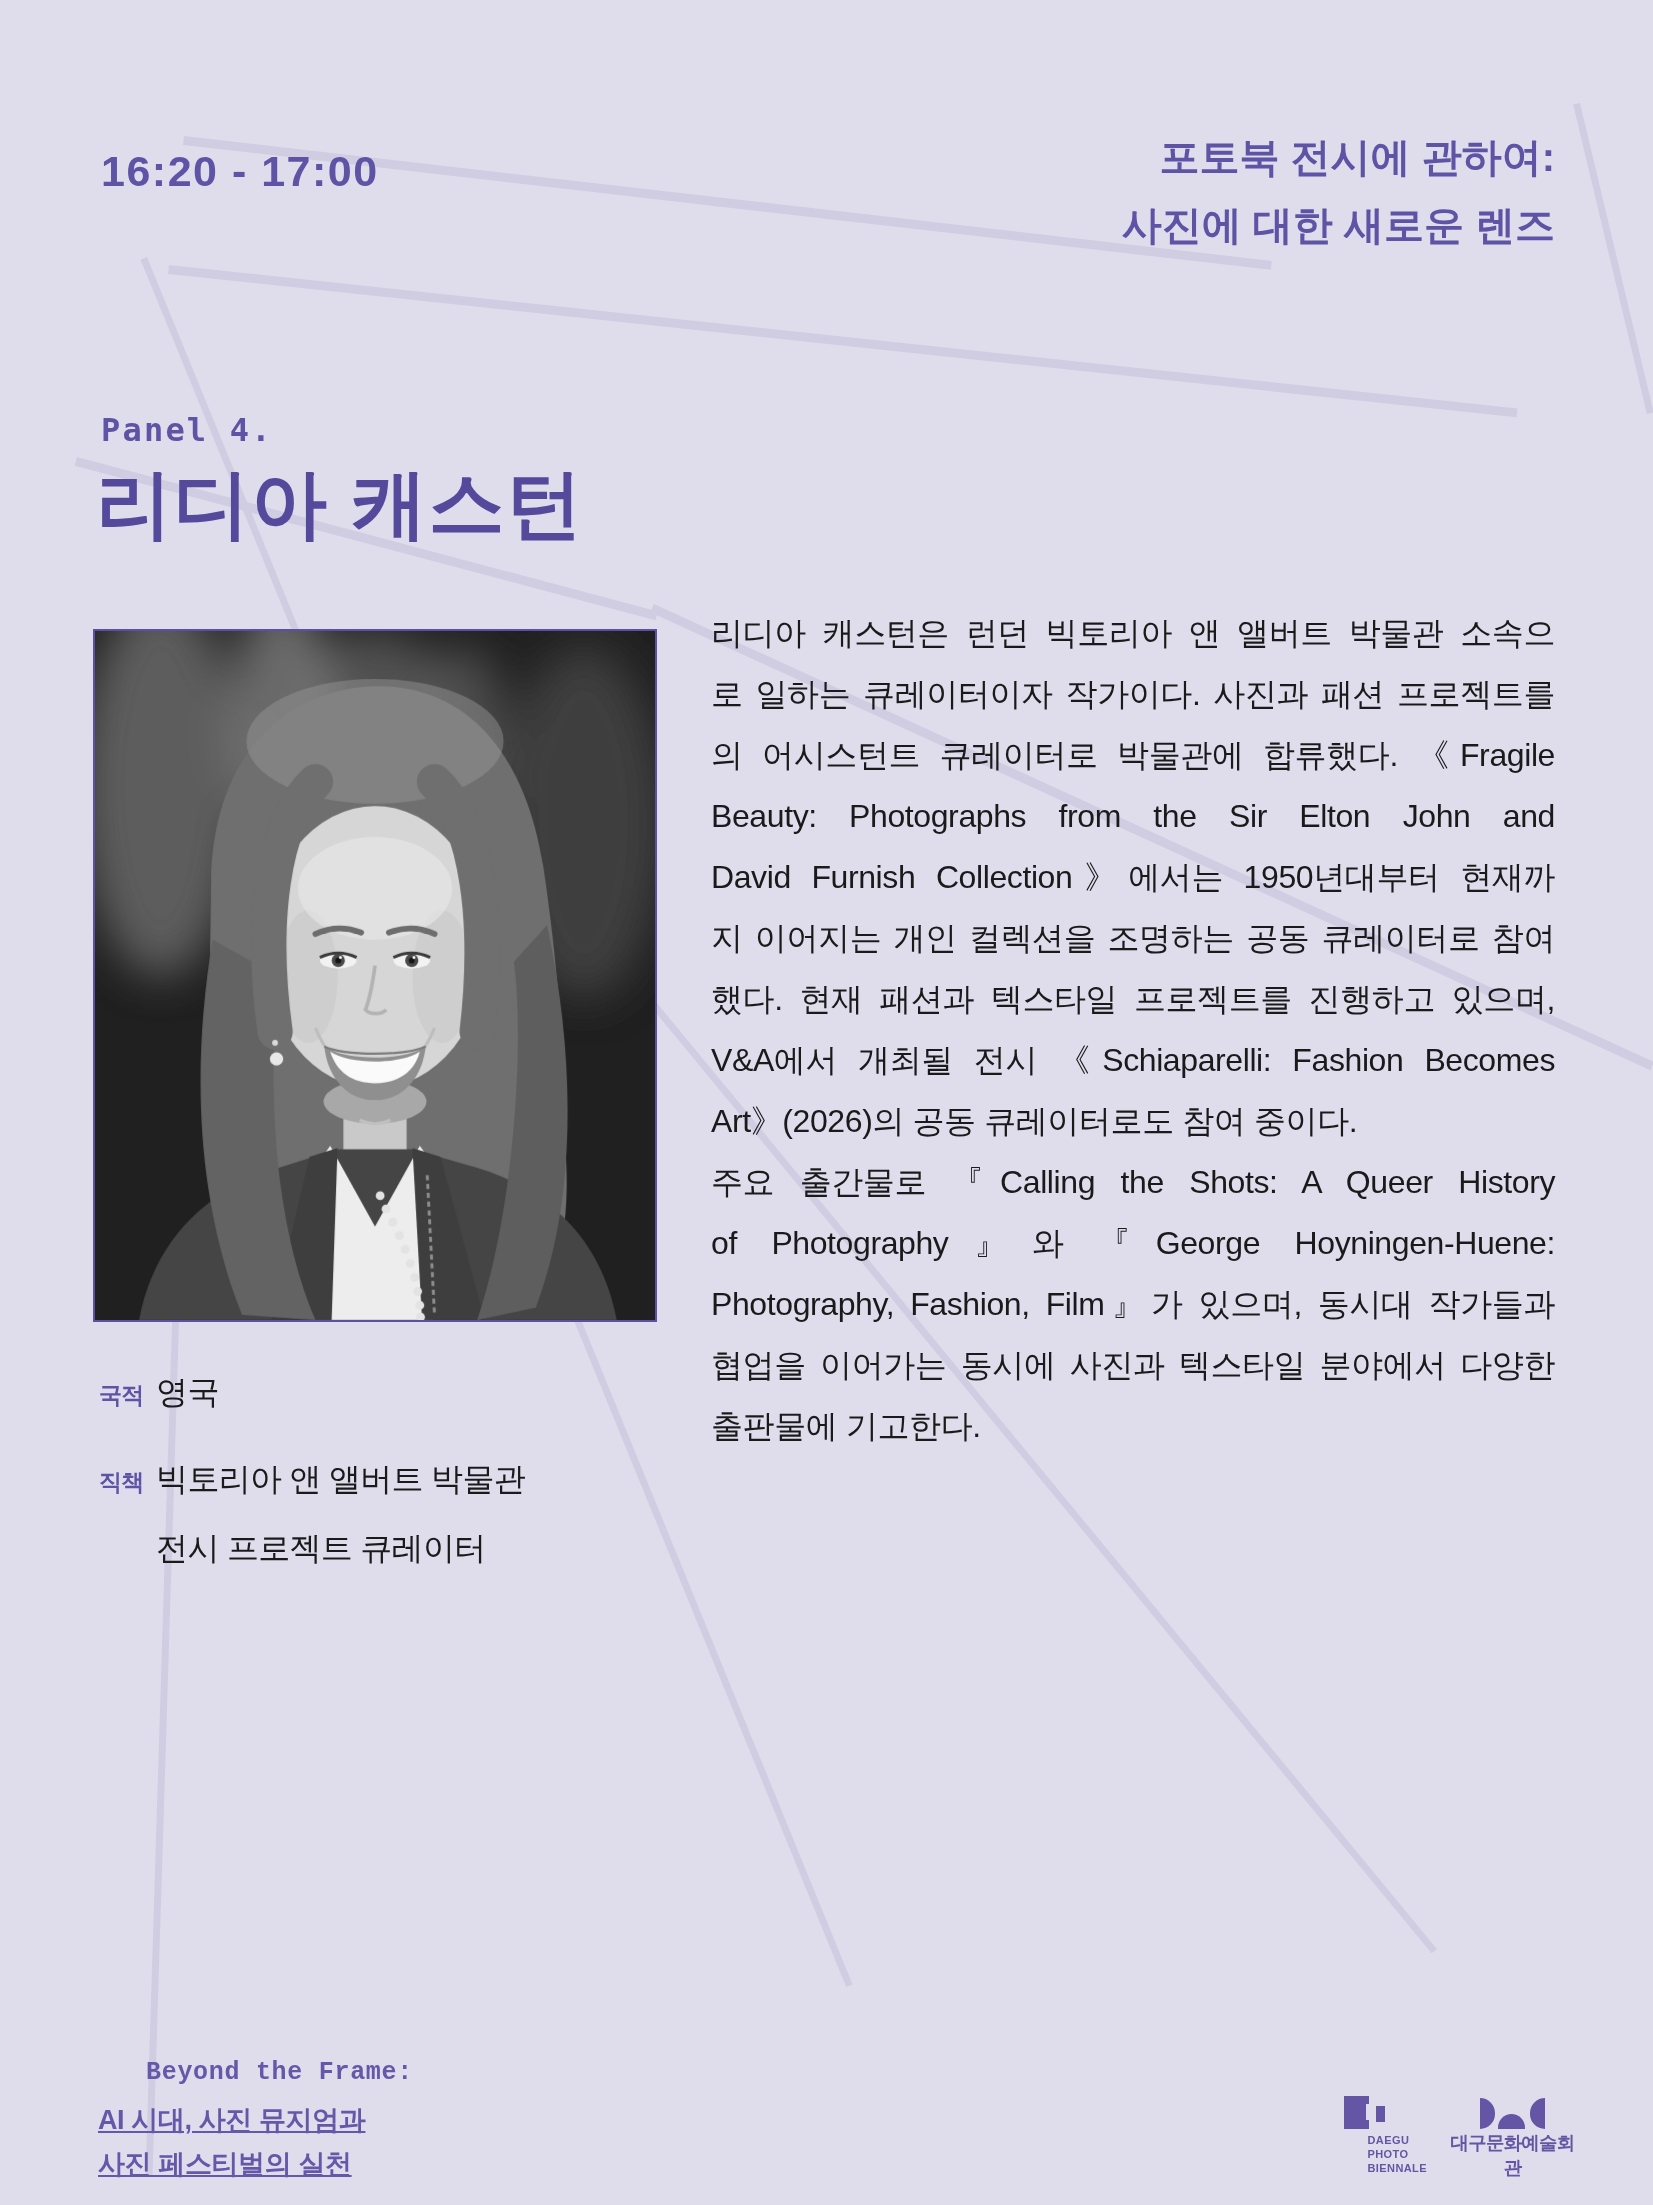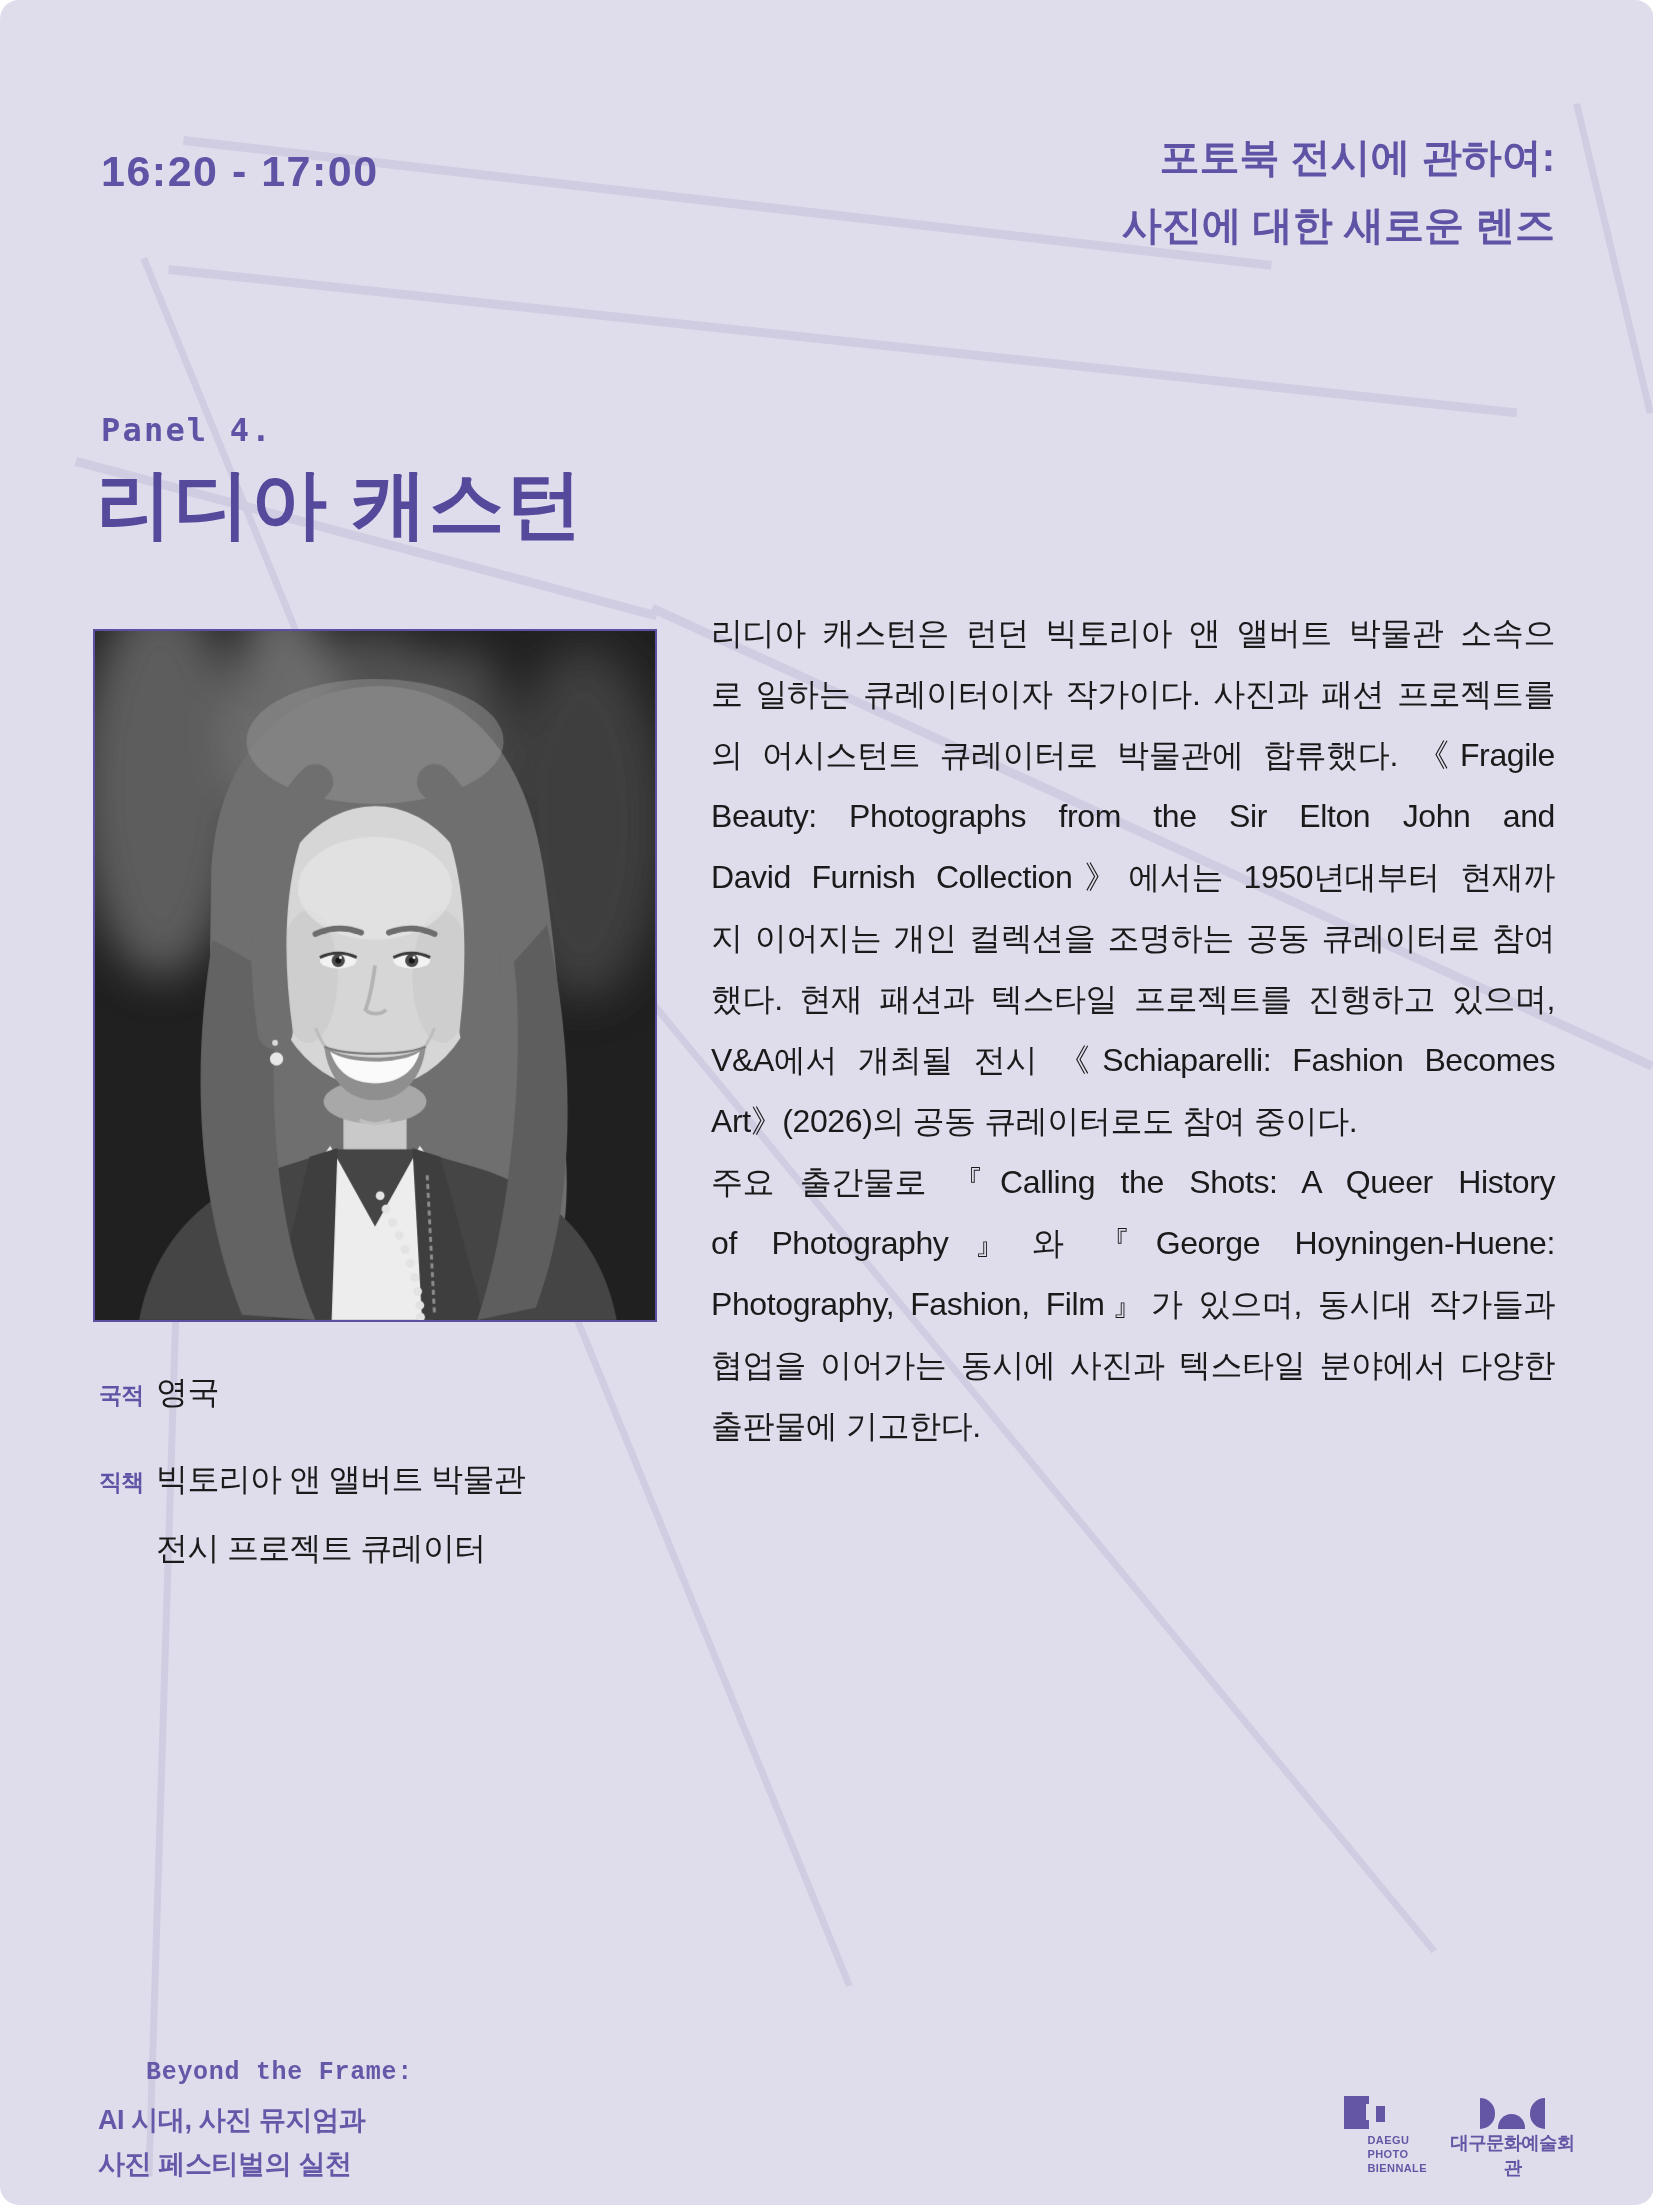--- a/index.html
+++ b/index.html
@@ -1,20 +1,19 @@
 <!DOCTYPE html>
 <html style="font-size:11.8px"><head>
 <meta charset="utf-8">
 <style>
   html,body{margin:0;padding:0;}
   .page{
     position:relative;width:1654px;height:2205px;overflow:hidden;
     background:#dfddec;
     font-family:"Liberation Sans","DejaVu Sans",sans-serif;
-    border-radius:19px;
   }
   
   .dline{position:absolute;height:8.8px;background:#d0cde2;transform-origin:0 0;z-index:0;}
   .thin{height:7.4px;}
   
   .time{
     position:absolute;left:101px;top:147px;z-index:1;
     font-size:43px;font-weight:bold;letter-spacing:1.5px;color:#5e53a4;
   }
   .session-title{
@@ -57,21 +56,21 @@
     font-size:32px;color:#1a1a1a;letter-spacing:-0.7px;
     white-space:pre-line;line-height:69px;margin-top:-18.4px;
   }
   
   .footer-event{position:absolute;left:98px;top:2058px;z-index:1;color:#6558a8;}
   .footer-event .fe1{
     font-family:Liberation Mono, monospace;
     font-size:25px;font-weight:bold;letter-spacing:0.7px;height:44px;margin-left:48px;
   }
   .footer-event .fe2,.footer-event .fe3{
-    font-size:27px;font-weight:bold;letter-spacing:-0.4px;height:44px;
+    font-size:27px;font-weight:bold;letter-spacing:-0.4px;height:44px;text-decoration:underline;
   }
   .logo-dpb{position:absolute;left:1344px;top:2096px;z-index:1;}
   .dpb-icon{position:relative;width:41px;height:33px;}
   .dpb-body{position:absolute;left:0;top:0;width:25px;height:33px;background:#6456a4;}
   .dpb-notch{position:absolute;left:22px;top:8px;width:10.3px;height:16px;background:#dfddec;}
   .dpb-lens{position:absolute;left:32px;top:9.6px;width:8.8px;height:16px;background:#6456a4;}
   .dpb-text{
     margin-left:23.5px;margin-top:3.7px;
     font-size:11px;font-weight:bold;line-height:14px;letter-spacing:0.4px;color:#6456a4;
   }

